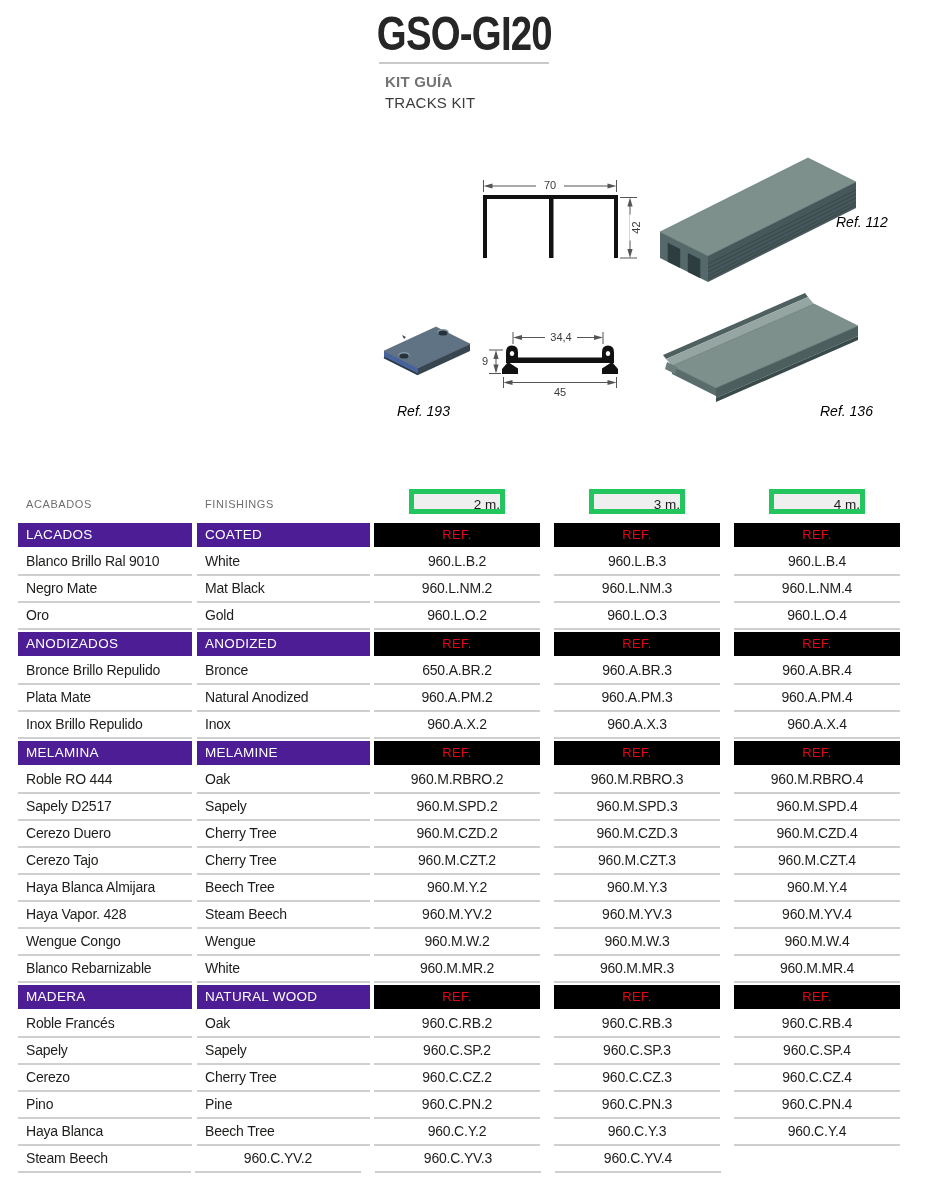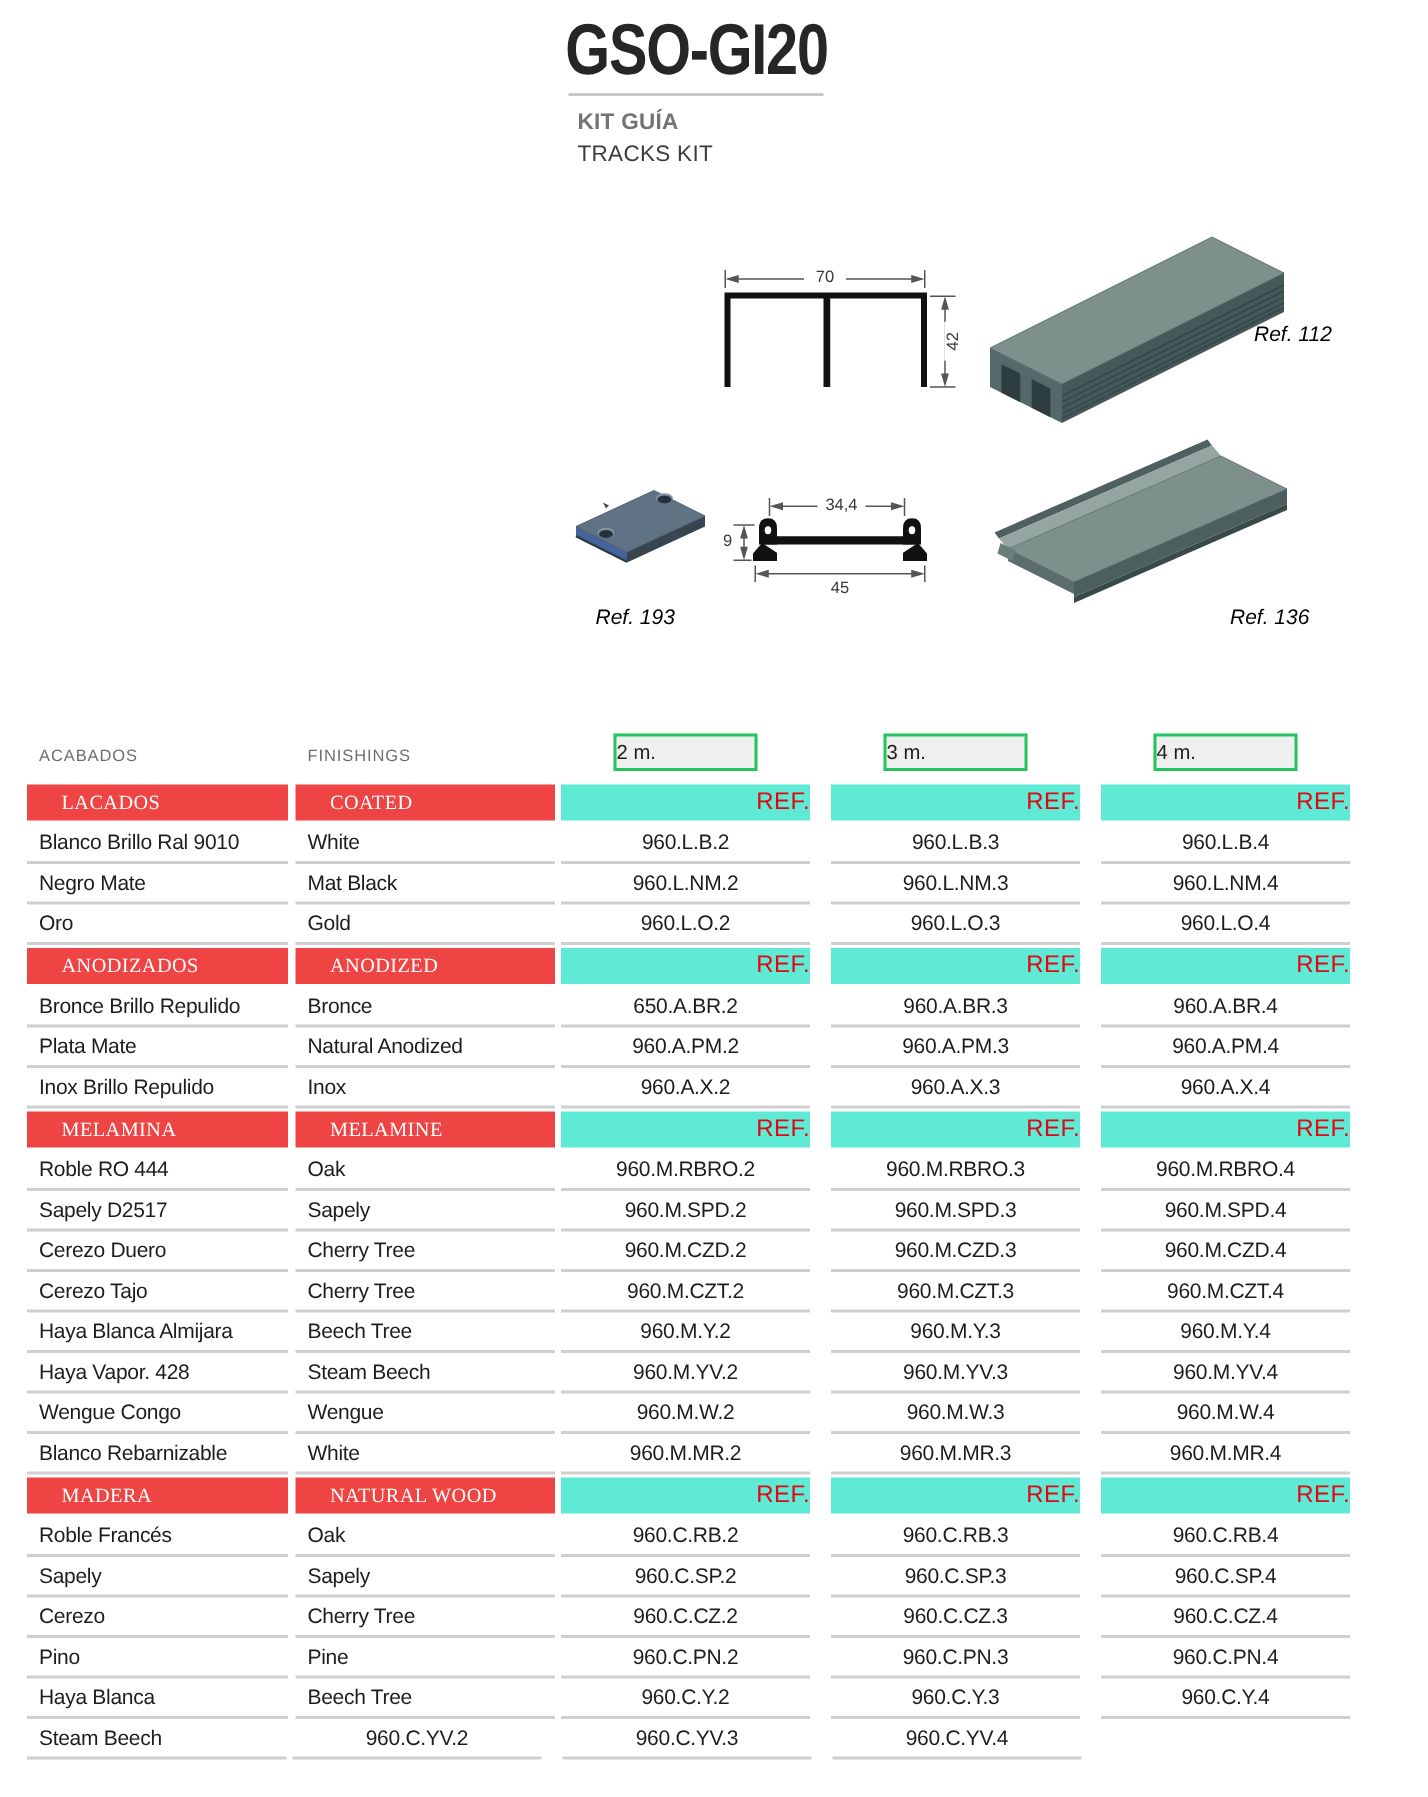--- a/index.html
+++ b/index.html
@@ -25,26 +25,26 @@
   .tablewrap { position:absolute; left:18px; top:488px; width:882px; }
   .row { display:flex; }
   .c1 { width:174px; margin-right:5px; }
   .c2 { width:173px; margin-right:4px; }
   .cr { width:166px; margin-right:14px; text-align:center; }
   .cr:last-child { margin-right:0; }
 
   .thead { height:26px; margin-bottom:9px; align-items:flex-end; }
   .col-label { font-size:11px; color:#6f6e6e; letter-spacing:.6px; padding-left:8px; padding-bottom:4px; }
   .len-box { display:block; width:96px; height:25px; margin:0 auto; background:#efefef;
-             border:2px solid #22c55e; font-size:13.5px; color:#1d1d1b; line-height:21px; text-align:left; }
+             border:5px solid #22c55e; font-size:13.5px; color:#1d1d1b; line-height:21px; text-align:right; }
 
   .sec-row { height:24px; margin:2px 0; }
   #table-body .sec-row:first-child { margin-top:0; }
-  .sec-name { background:#ef4444; color:#fff; font-size:13.5px; line-height:24px; padding-left:23px; letter-spacing:.3px;font-family:Liberation Serif, serif; }
-  .ref-cell { background:#5eead4; color:#e30613; font-size:16px; line-height:24px; letter-spacing:.3px;text-align:right; }
+  .sec-name { background:#4c1d95; color:#fff; font-size:13.5px; line-height:24px; padding-left:8px; letter-spacing:.3px; }
+  .ref-cell { background:#000000; color:#e30613; font-size:13px; line-height:24px; letter-spacing:.3px; }
 
   .data-row { height:27px; }
   .data-row > div { height:27px; border-bottom:2px solid #cfcfcf; line-height:24px; font-size:14px; letter-spacing:-.2px; }
   .name-es, .name-en { padding-left:8px; }
 </style>
 </head>
 <body>
 
 <div class="page">
 

